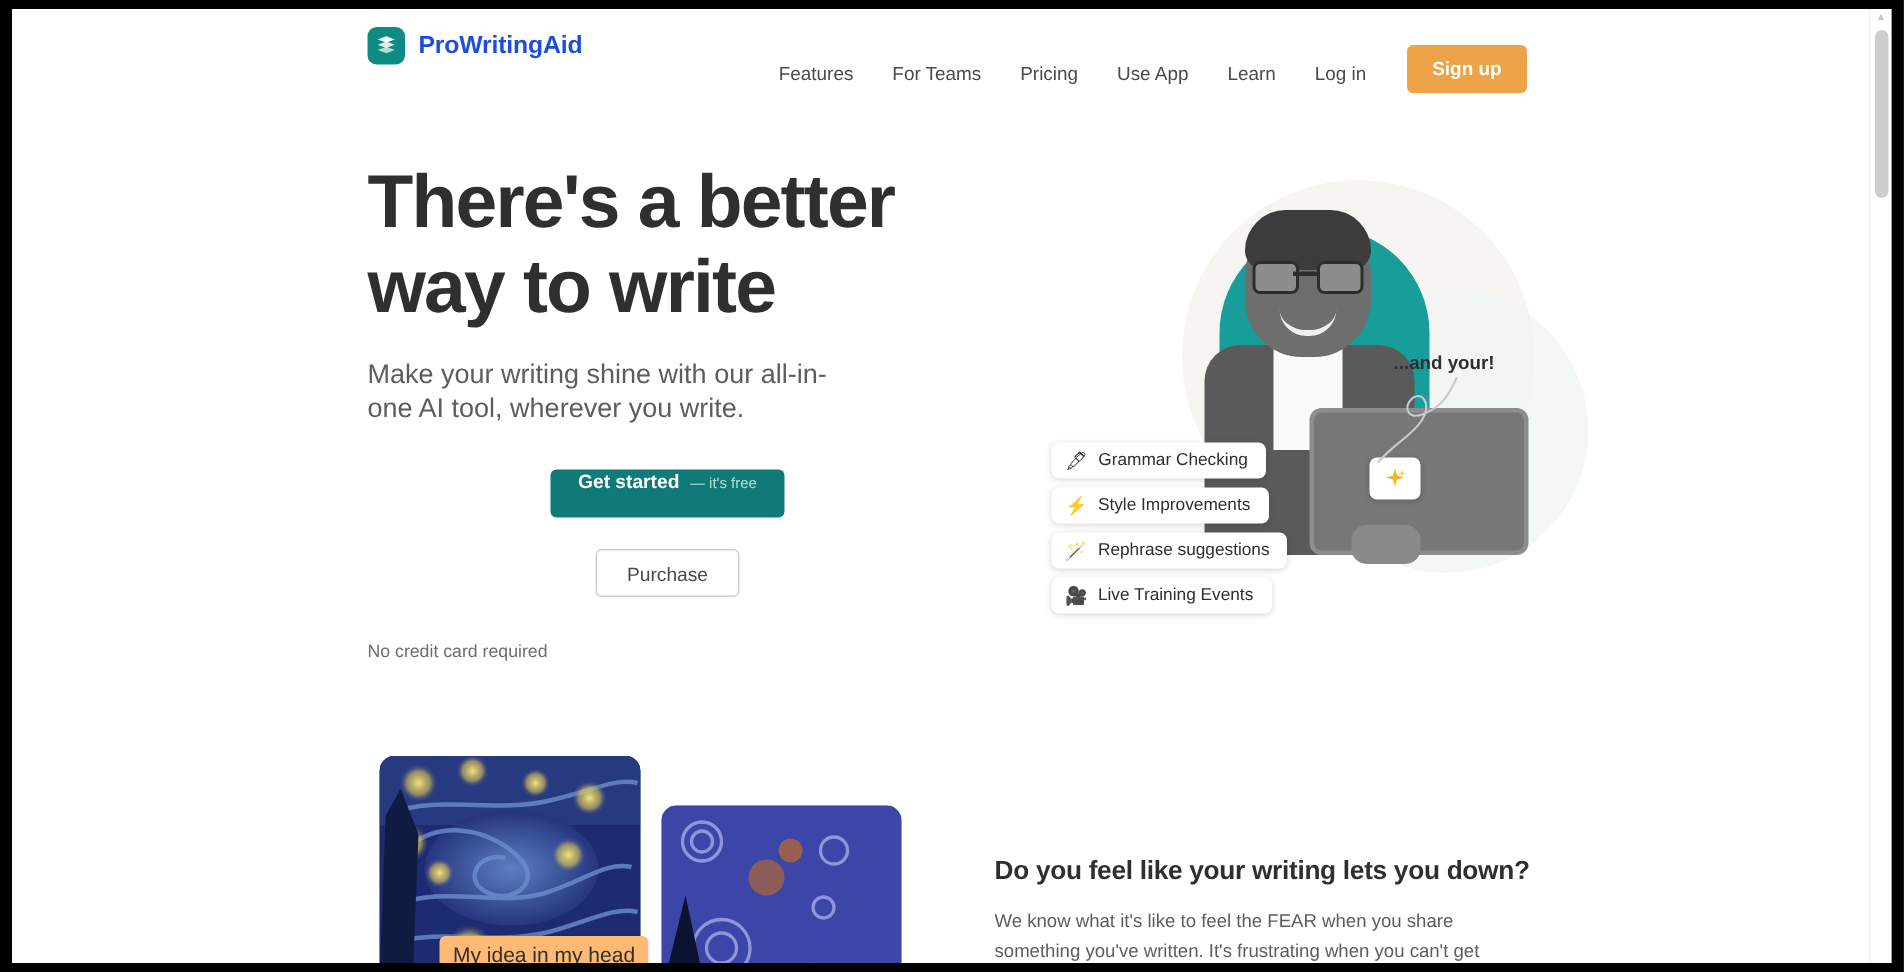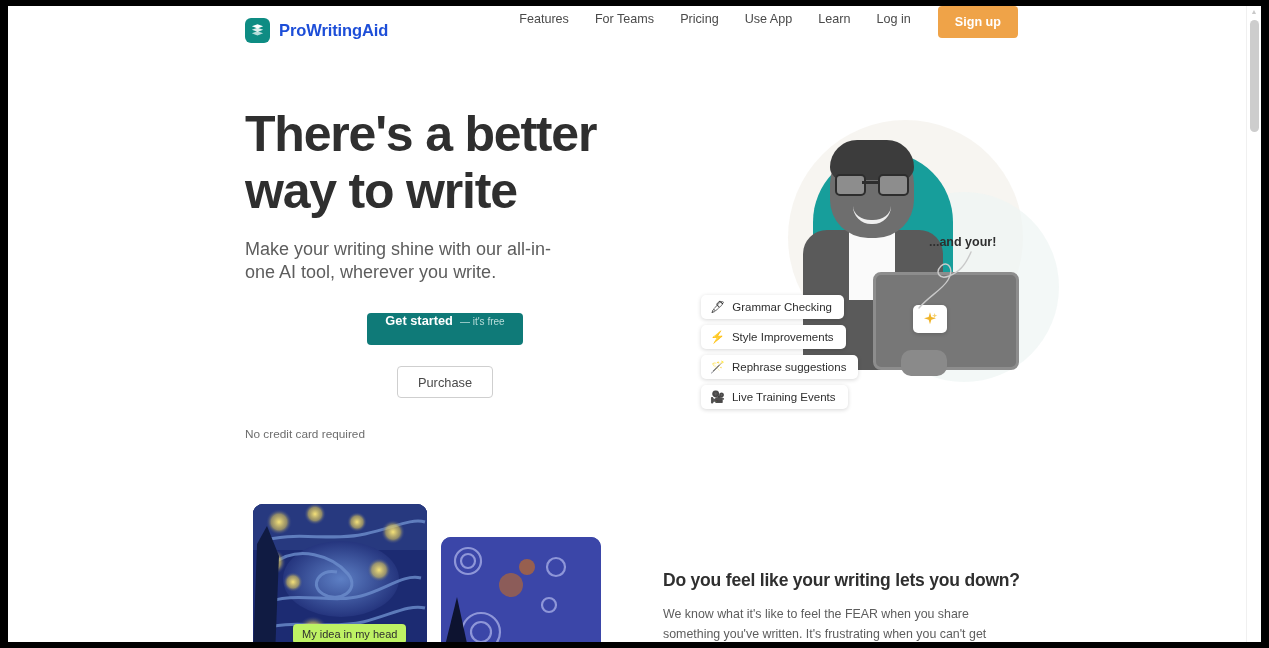--- a/index.html
+++ b/index.html
@@ -101,21 +101,21 @@
     color: #1d4ed8;
     letter-spacing: -0.1px;
   }
 
   #primary-nav {
     position: absolute;
     right: 229px;
     top: 0;
     height: 56px;
     display: flex;
-    align-items: flex-start;
+    align-items: flex-end;
     gap: 0px;
   }
   .nav-link {
     font-size: 12.6px;
     color: #4a4a4a;
     text-decoration: none;
     padding: 6px 13px;
     white-space: nowrap;
   }
   #signup-button {
@@ -424,24 +424,24 @@
     width: 160px;
     height: 125px;
     border-radius: 10px;
     overflow: hidden;
     background: #3b46a8;
   }
   #idea-label {
     position: absolute;
     left: 48px;
     top: 120px;
-    background: #bef264;
+    background: #fdba74;
     border-radius: 4px;
     padding: 4px 9px;
-    font-size: 11px;
+    font-size: 14px;
     color: #2e2e2e;
     box-shadow: 0 1px 3px rgba(0,0,0,0.2);
     white-space: nowrap;
     z-index: 5;
   }
 
   #lower-copy {
     position: absolute;
     left: 655px;
     top: 88px;

